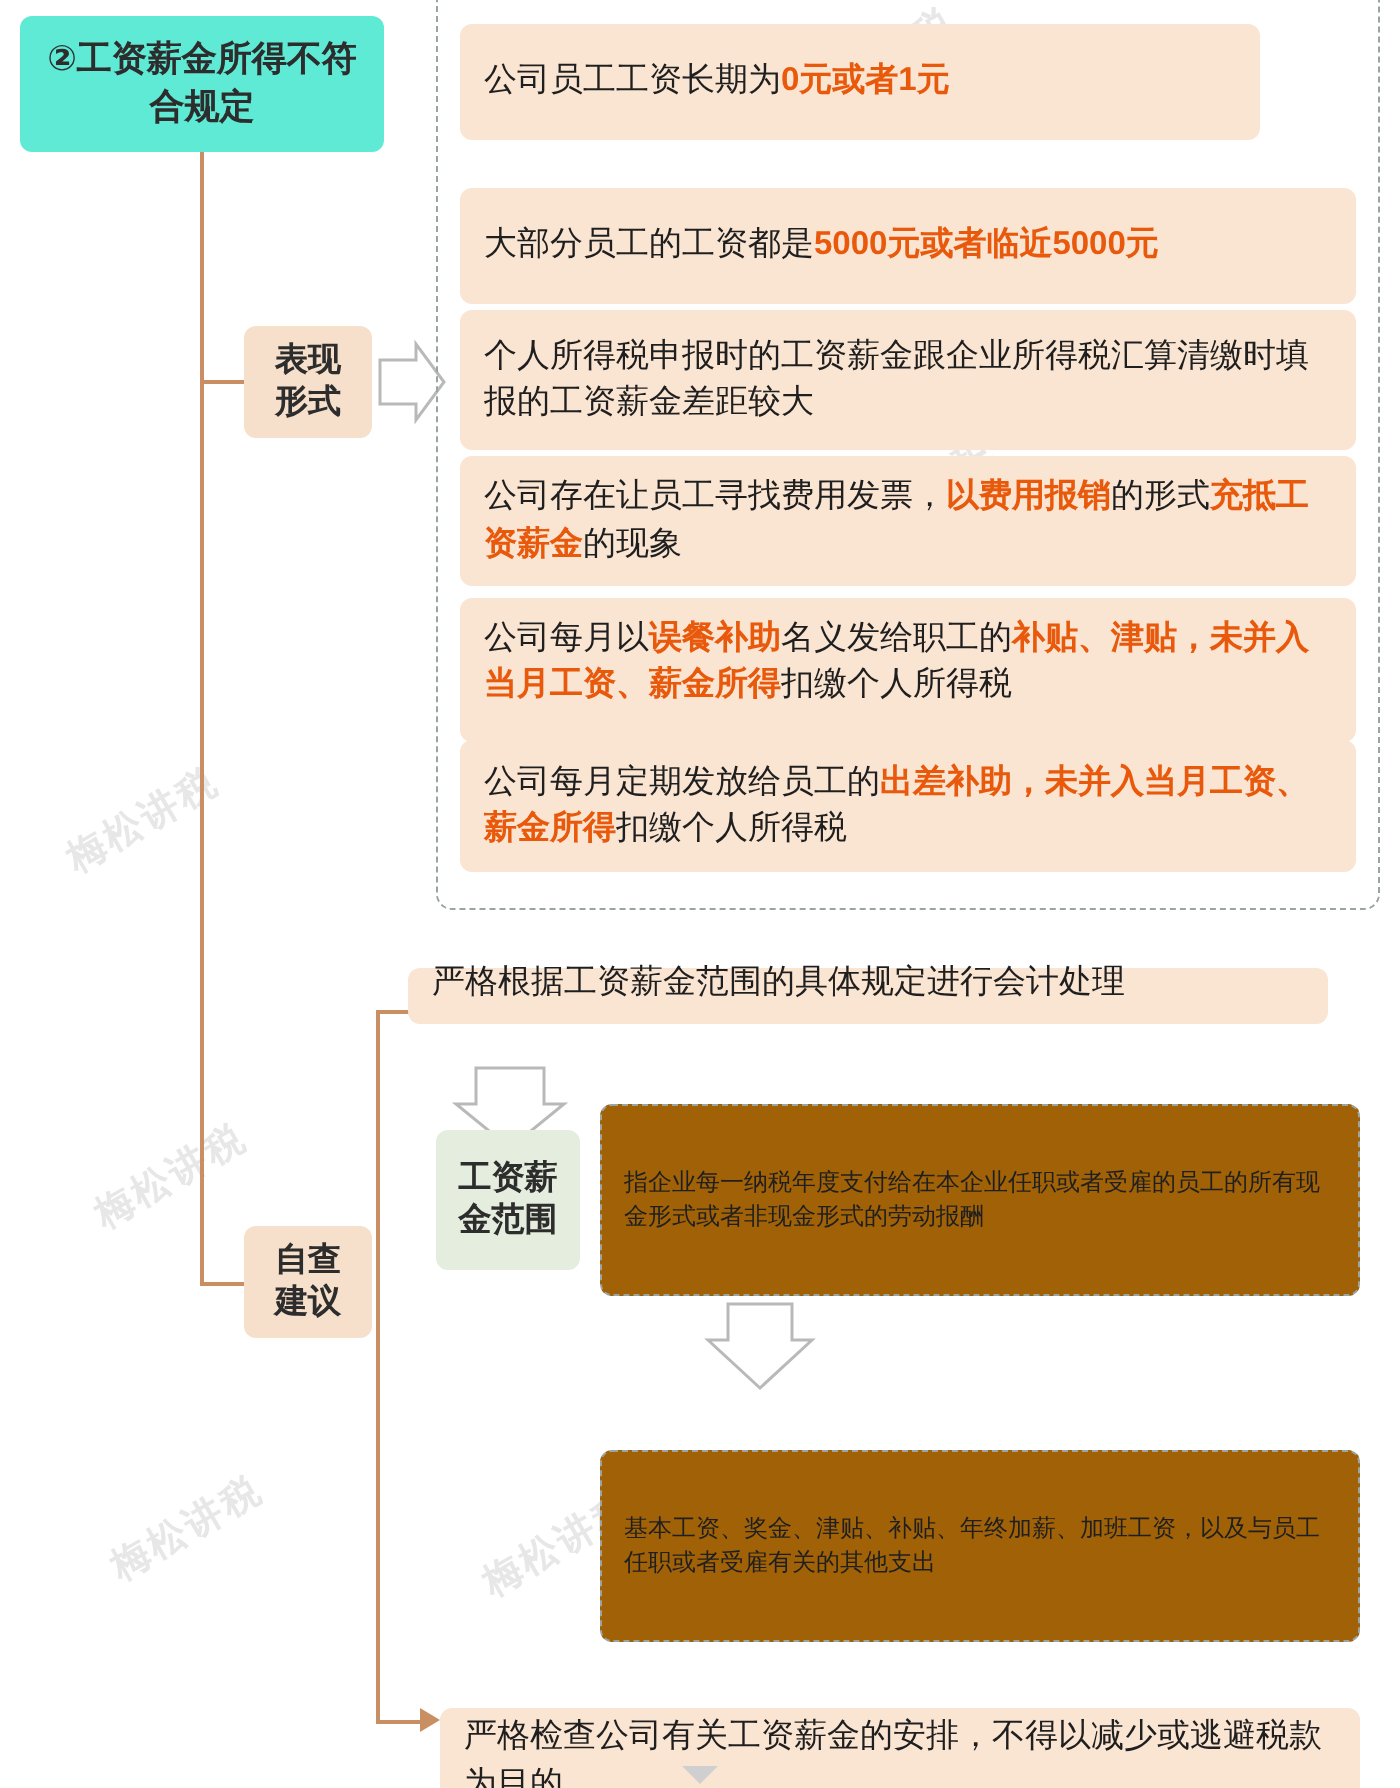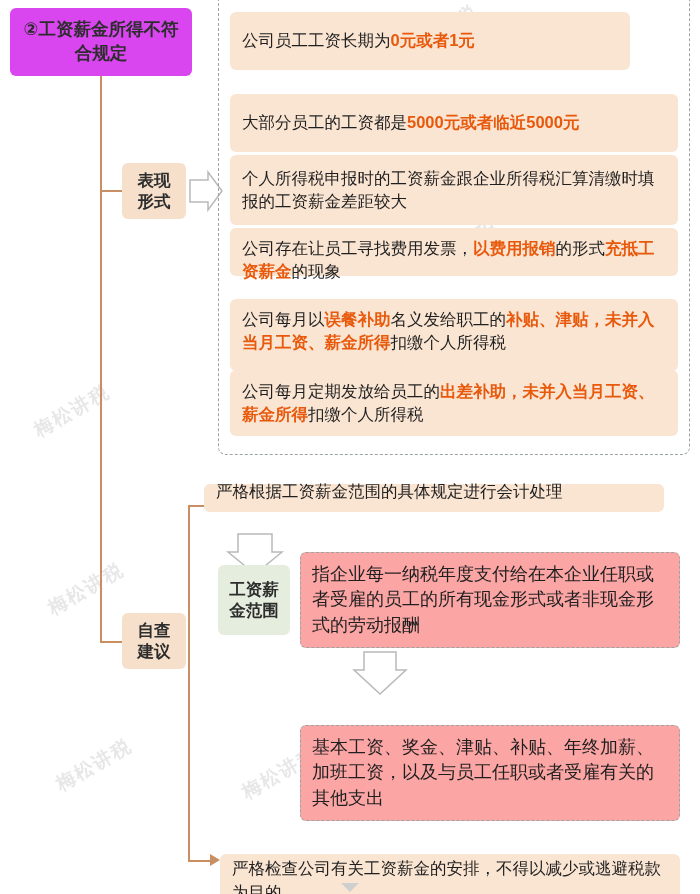--- a/index.html
+++ b/index.html
@@ -26,21 +26,21 @@
     user-select: none;
     line-height: 1.35;
     text-align: center;
   }
 
   
   .root-box {
     position: absolute;
     left: 10px; top: 8px;
     width: 182px; height: 68px;
-    background: #d946ef;
+    background: #5eead4;
     border-radius: 6px;
     display: flex; align-items: center; justify-content: center;
     padding: 4px 8px;
     font-size: 17.5px;
     font-weight: bold;
     color: #2d2d2d;
     line-height: 1.35;
     text-align: center;
   }
 
@@ -74,25 +74,25 @@
     border-radius: 6px;
     padding: 9px 12px;
     font-size: 16.5px;
     color: #1f1f1f;
     line-height: 1.42;
   }
   .item .hl { color: #e8590c; font-weight: bold; }
 
   .whitebox {
     position: absolute;
-    background: #fca5a5;
+    background: #a16207;
     border: 1.5px dashed #9aa4a0;
     border-radius: 6px;
     padding: 8px 11px;
-    font-size: 18px;
+    font-size: 12px;
     color: #1f1f1f;
     line-height: 1.42;
   }
 
   .badge {
     position: absolute;
     background: #17365d;
     color: #ffffff;
     border-radius: 14px;
     font-size: 17px;
@@ -179,21 +179,21 @@
 </div>
 
 <div class="item" style="left:230px; top:94px; width:448px; height:58px; display:flex; align-items:center;">
   <span>大部分员工的工资都是<span class="hl">5000元或者临近5000元</span></span>
 </div>
 
 <div class="item" style="left:230px; top:155px; width:448px; height:70px; display:flex; align-items:center;">
   <span>个人所得税申报时的工资薪金跟企业所得税汇算清缴时填报的工资薪金差距较大</span>
 </div>
 
-<div class="item" style="left:230px; top:228px; width:448px; height:48px; display:flex; align-items:flex-start;">
+<div class="item" style="left:230px; top:228px; width:448px; height:65px; display:flex; align-items:flex-end;">
   <span>公司存在让员工寻找费用发票，<span class="hl">以费用报销</span>的形式<span class="hl">充抵工资薪金</span>的现象</span>
 </div>
 
 <div class="item" style="left:230px; top:299px; width:448px; height:72px; display:flex; ">
   <span>公司每月以<span class="hl">误餐补助</span>名义发给职工的<span class="hl">补贴、津贴，未并入当月工资、薪金所得</span>扣缴个人所得税</span>
 </div>
 
 <div class="item" style="left:230px; top:370px; width:448px; height:66px; display:flex; align-items:center;">
   <span>公司每月定期发放给员工的<span class="hl">出差补助，未并入当月工资、薪金所得</span>扣缴个人所得税</span>
 </div>

